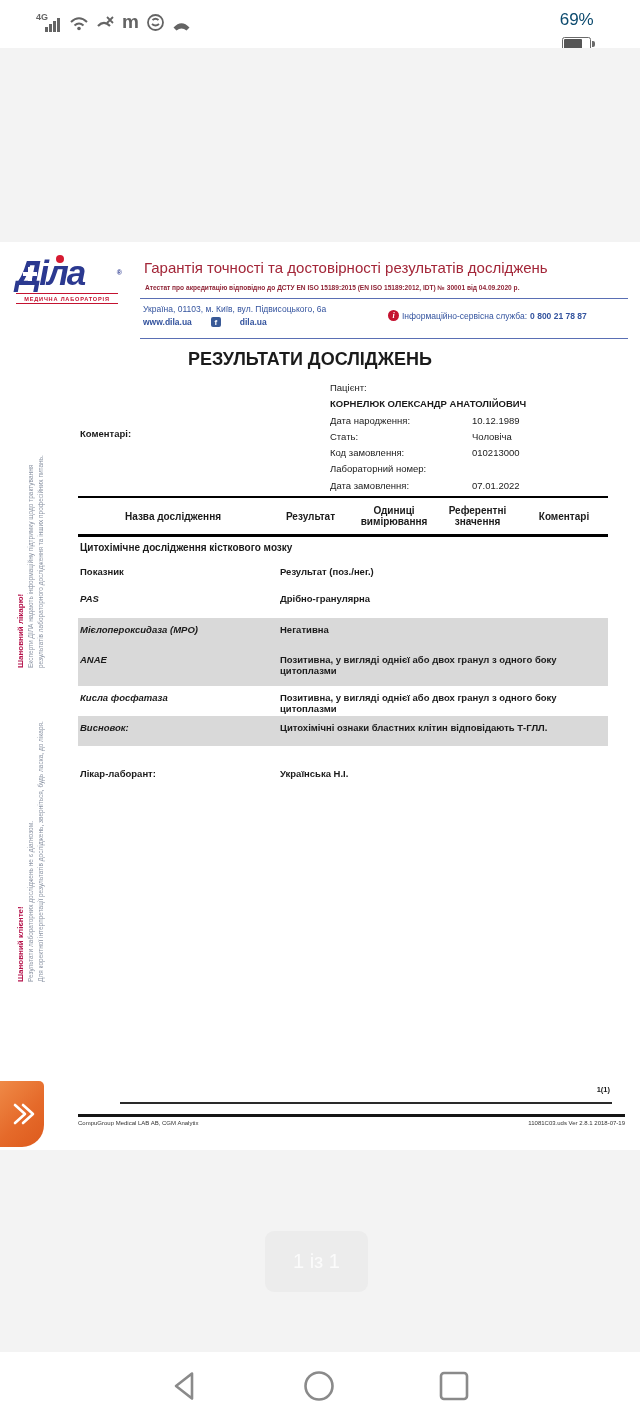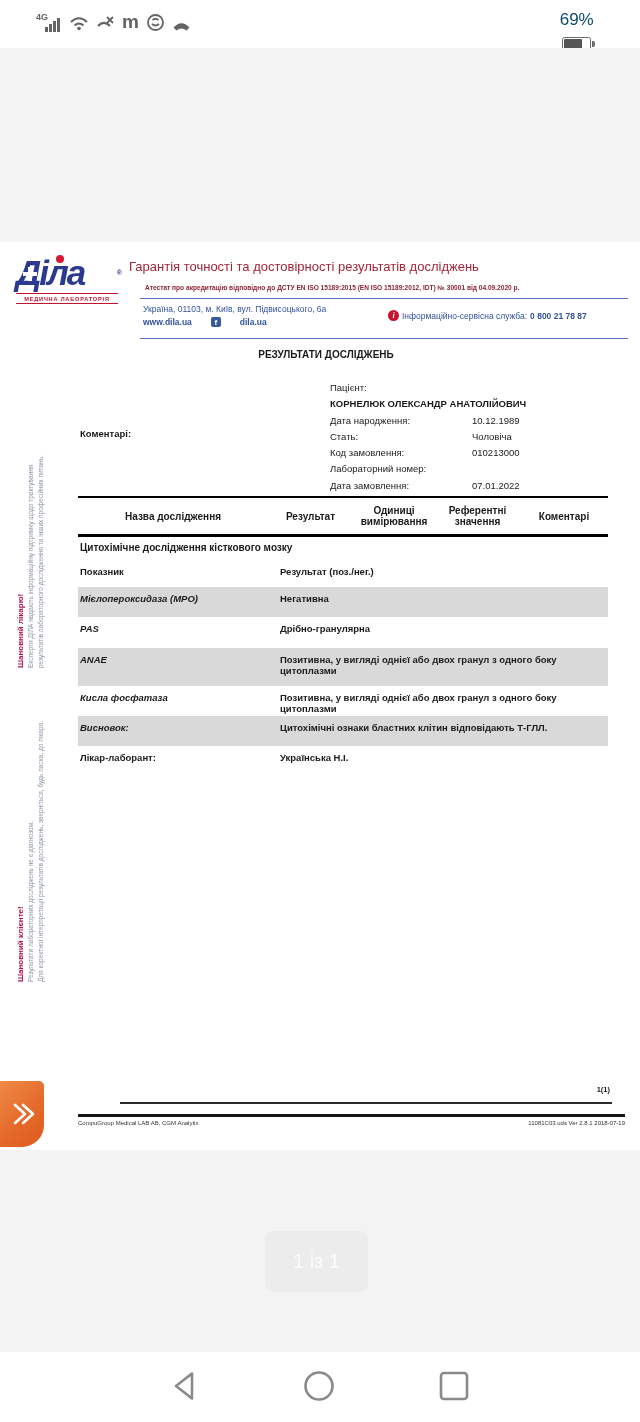--- a/index.html
+++ b/index.html
@@ -26,33 +26,33 @@
   .logo{position:absolute;left:16px;top:12px;width:108px;height:66px;}
   .logo-word{position:relative;font-size:35px;font-style:italic;font-weight:800;letter-spacing:-2px;
              color:#2b3990;line-height:38px;}
   .logo-dot{position:absolute;left:40px;top:1px;width:8px;height:8px;background:#d61a31;border-radius:50%;}
   .logo-cross-v{position:absolute;left:12px;top:13px;width:4px;height:14px;background:#fff;}
   .logo-cross-h{position:absolute;left:7px;top:18px;width:14px;height:4px;background:#fff;}
   .logo-reg{position:absolute;right:4px;top:0;font-size:7px;font-style:normal;color:#2b3990;}
   .logo-sub{margin-top:1px;width:102px;border-top:1.5px solid #c41230;border-bottom:1.5px solid #c41230;
             padding:1.5px 0;font-size:5.6px;font-weight:700;letter-spacing:0.8px;color:#c41230;text-align:center;}
 
-  .slogan{position:absolute;left:129px;top:17px;width:483px;font-size:13px;color:#a32638;}
+  .slogan{position:absolute;left:144px;top:17px;width:483px;font-size:15px;color:#a32638;}
   .accred{position:absolute;left:145px;top:42px;width:483px;font-size:6.6px;font-weight:600;color:#8f2436;}
   .hline{position:absolute;left:140px;width:488px;height:1px;background:#5a6fb4;}
   .addr1{position:absolute;left:143px;top:62px;font-size:8.5px;color:#33539e;}
   .addr2{position:absolute;left:143px;top:75px;font-size:8.5px;font-weight:700;color:#33539e;display:flex;align-items:center;gap:19px;}
   .fb-icon{display:inline-flex;align-items:center;justify-content:center;width:10px;height:10px;background:#3a5a97;
            border-radius:2px;color:#fff;font-size:8px;font-weight:700;}
   .service{position:absolute;left:388px;top:68px;font-size:8.5px;color:#33539e;display:flex;align-items:center;gap:3px;}
   .info-icon{display:inline-flex;align-items:center;justify-content:center;width:11px;height:11px;background:#c41230;
              border-radius:50%;color:#fff;font-size:8px;font-weight:700;font-style:italic;font-family:"Liberation Serif",serif;}
   .service b{font-weight:700;}
 
-  .report-title{position:absolute;left:16px;top:107px;width:620px;text-align:center;font-size:10px;font-weight:700;}
+  .report-title{position:absolute;left:0;top:107px;width:620px;text-align:center;font-size:18px;font-weight:700;}
 
   
   .patient{position:absolute;left:330px;top:138px;width:240px;font-size:9.5px;line-height:16.3px;}
   .patient .pname{font-weight:700;}
   .pfield .pl{display:inline-block;width:142px;}
   .comments-label{position:absolute;left:80px;top:186px;font-size:9.5px;font-weight:700;}
 
   
   .rtable{position:absolute;left:78px;top:254px;width:530px;}
   .thead{display:flex;align-items:center;height:36px;border-top:2px solid #000;border-bottom:3px solid #000;
@@ -199,41 +199,41 @@
         <div class="c4">Коментарі</div>
       </div>
     </div>
     <div class="section-title">Цитохімічне дослідження кісткового мозку</div>
 
     <div class="rows">
       <div class="trow" style="height:27px;">
         <div class="tname">Показник</div>
         <div class="tres">Результат (поз./нег.)</div>
       </div>
+      <div class="trow it" style="height:31px;">
+        <div class="tname">PAS</div>
+        <div class="tres">Дрібно-гранулярна</div>
+      </div>
       <div class="trow shade it" style="height:30px;">
         <div class="tname">Мієлопероксидаза (MPO)</div>
         <div class="tres">Негативна</div>
       </div>
-      <div class="trow it" style="height:31px;">
-        <div class="tname">PAS</div>
-        <div class="tres">Дрібно-гранулярна</div>
-      </div>
       <div class="trow shade it" style="height:38px;">
         <div class="tname">ANAE</div>
         <div class="tres">Позитивна, у вигляді однієї або двох гранул з одного боку цитоплазми</div>
       </div>
       <div class="trow it" style="height:30px;">
         <div class="tname">Кисла фосфатаза</div>
         <div class="tres">Позитивна, у вигляді однієї або двох гранул з одного боку цитоплазми</div>
       </div>
       <div class="trow shade it" style="height:30px;">
         <div class="tname">Висновок:</div>
         <div class="tres">Цитохімічні ознаки бластних клітин відповідають Т-ГЛЛ.</div>
       </div>
-      <div class="trow" style="height:30px;">
+      <div class="trow" style="height:30px;margin-top:16px;">
         <div class="tname">Лікар-лаборант:</div>
         <div class="tres">Українська Н.І.</div>
       </div>
     </div>
 
     <div class="page-number">1(1)</div>
     <div class="fline1"></div>
     <div class="fline2"></div>
     <div class="footer-left">CompuGroup Medical LAB AB, CGM Analytix</div>
     <div class="footer-right">11081C03.uds Ver 2.8.1 2018-07-19</div>

